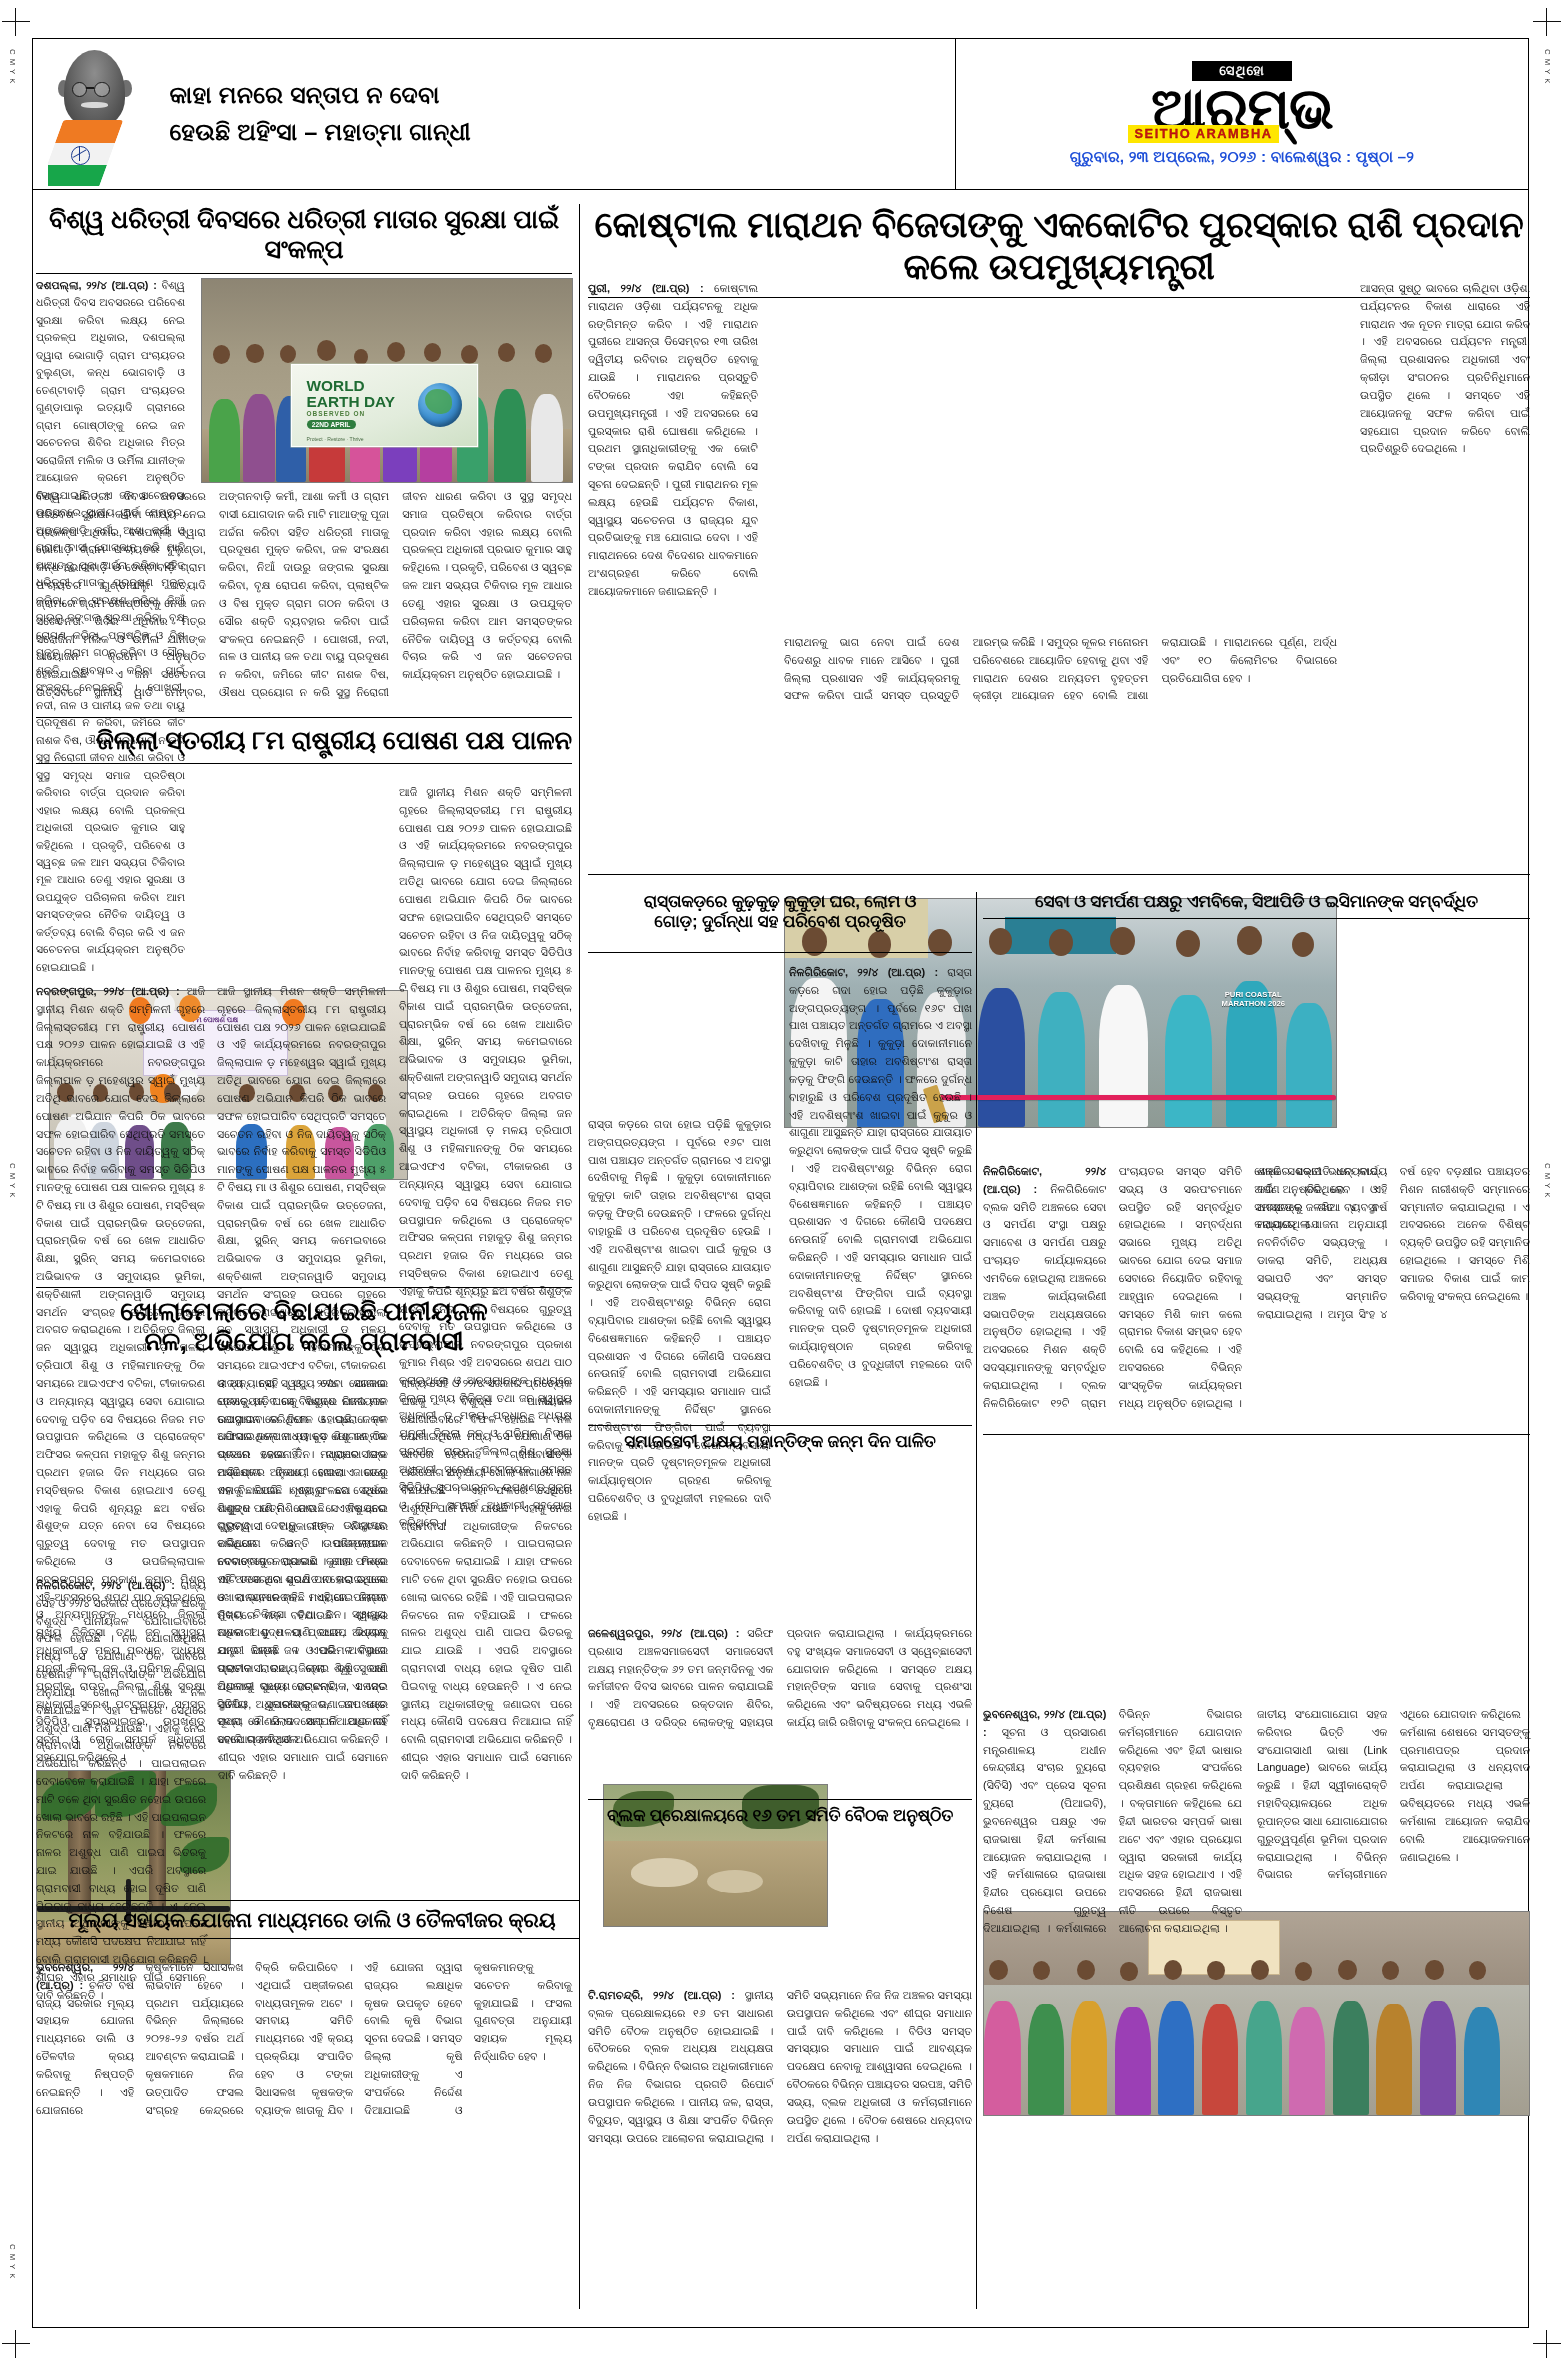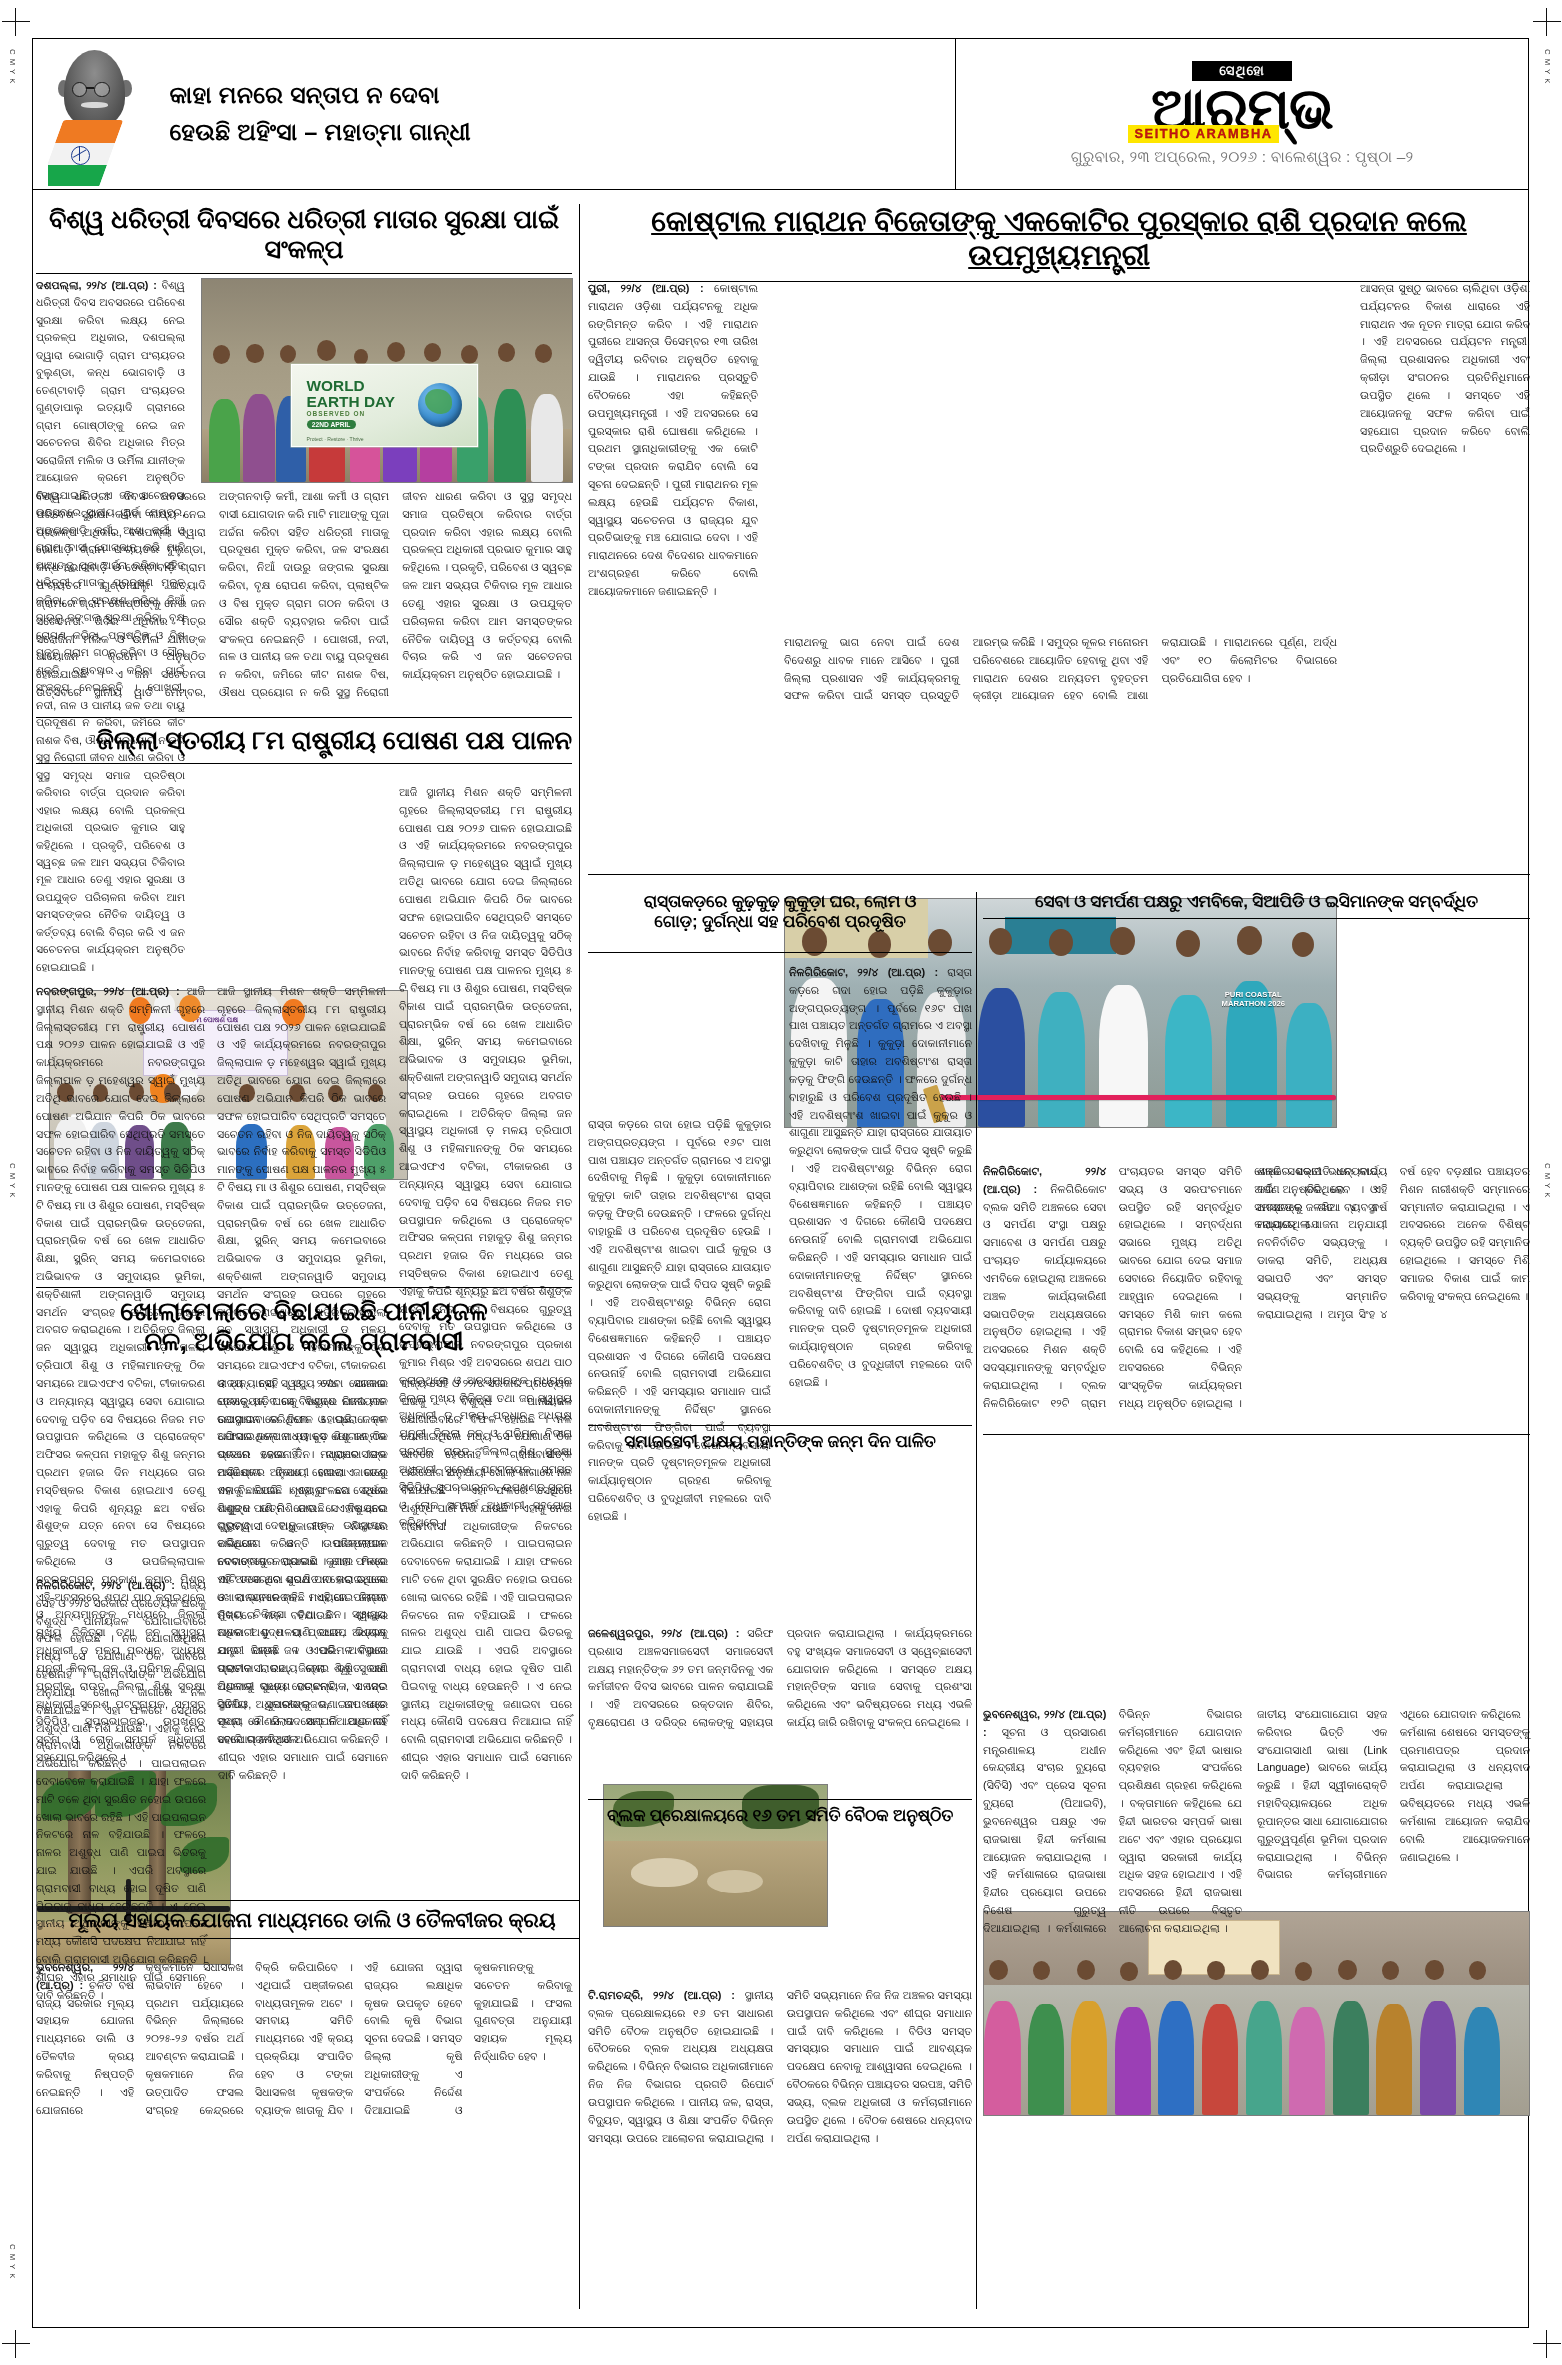--- a/index.html
+++ b/index.html
@@ -211,36 +211,36 @@
     letter-spacing: 1.5px;
     padding: 1px 6.1px 1.5px;
     margin-top: -13.3px;
     margin-left: -77px;
     z-index: 3;
     -webkit-text-stroke: 0.3px #7a0b0b;
   }
   .logo-dateline {
     margin-top: 5.1px;
     font-size: 15.4px;
-    font-weight: normal;
-    color: #737373;
+    font-weight: bold;
+    color: #1d4ed8;
     letter-spacing: 0.2px;
   }
 
   
   .blk { position: absolute; box-sizing: border-box; }
 
   .hl {
     font-weight: bold;
     color: #000;
     text-align: center;
     line-height: 1.18;
     letter-spacing: -0.2px;
   }
-  .hl-xl  { font-size: 29px; text-decoration: underline; }
+  .hl-xl  { font-size: 36px; }
   .hl-lg  { font-size: 25.6px; }
   .hl-md  { font-size: 20.5px; }
   .hl-sm  { font-size: 17px; }
 
   .rule-top { border-top: 1px solid #000; }
   .rule-bot { border-bottom: 1px solid #000; }
 
   .cols {
     column-gap: 13.3px;
     font-size: 11px;

